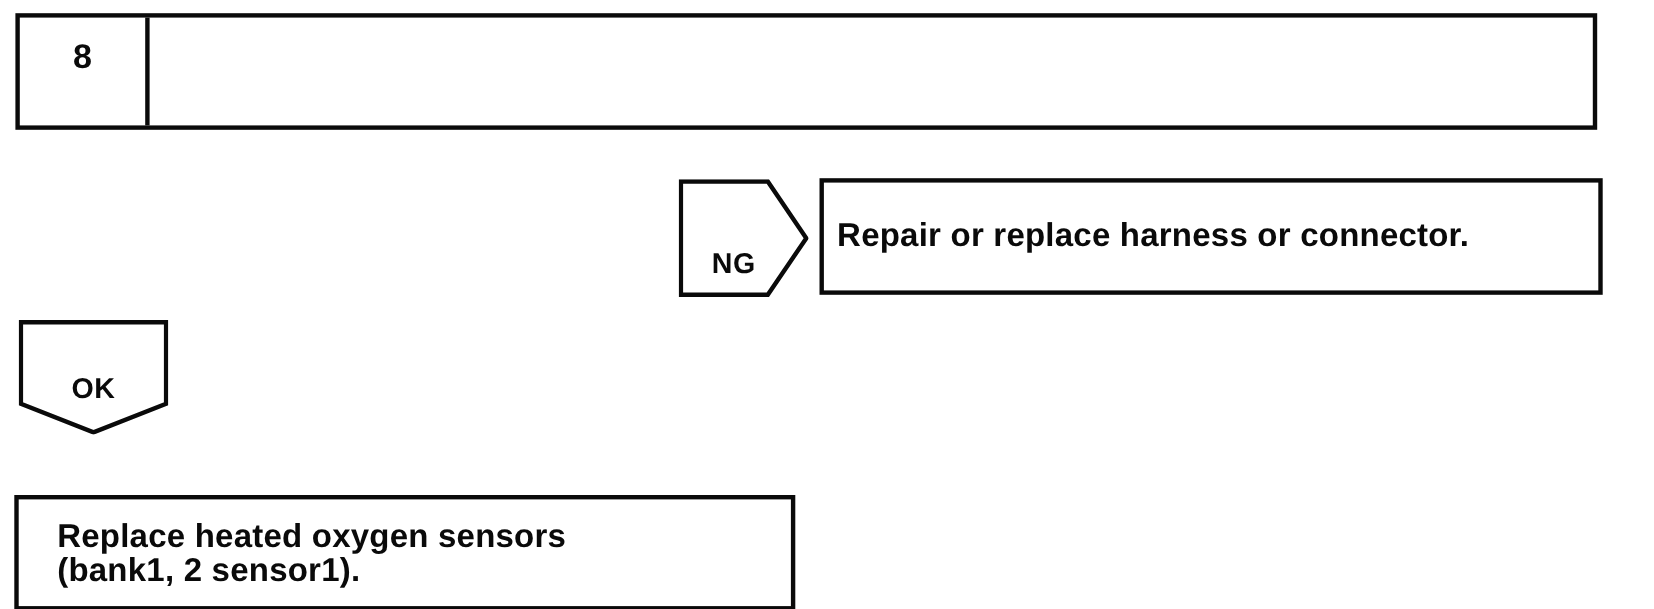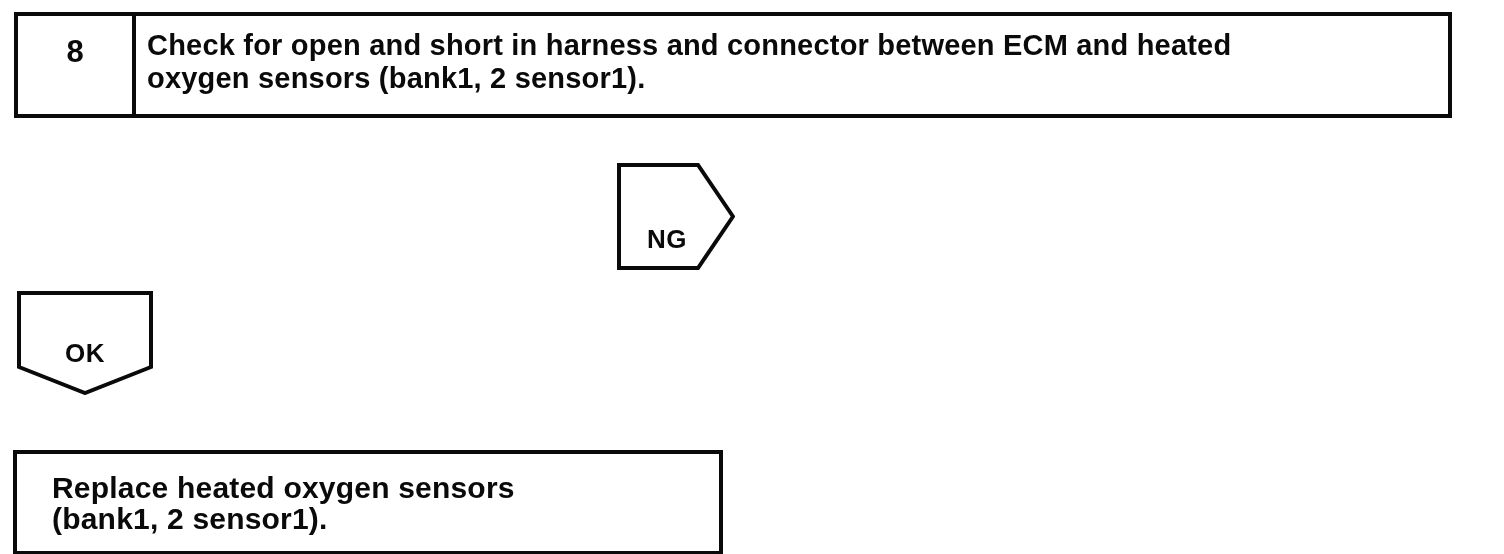--- a/index.html
+++ b/index.html
@@ -99,32 +99,32 @@
     max-width: 520px;
   }
 </style>
 </head>
 <body>
 
 <div class="canvas">
 
   <div class="box step-box">
     <div class="step-num-cell">8</div>
-    <div class="step-text-cell">
-      <span class="txt">Check for open and short in harness and connector between ECM and heated oxygen sensors (bank1, 2 sensor1).</span>
-    </div>
   </div>
 
   <div class="connector ng-connector">
     <svg width="118" height="107" viewBox="0 0 118 107">
       <polygon points="2,2 81,2 116,53.5 81,105 2,105" fill="#ffffff" stroke="#0a0a0a" stroke-width="4" stroke-linejoin="miter"></polygon>
     </svg>
     <div class="shape-label">NG</div>
   </div>
 
+  <div class="box ng-result-box">
+    <span>Repair or replace harness or connector.</span>
+  </div>
 
   <div class="connector ok-connector">
     <svg width="136" height="104" viewBox="0 0 136 104">
       <polygon points="2,2 134,2 134,76 68,102 2,76" fill="#ffffff" stroke="#0a0a0a" stroke-width="4" stroke-linejoin="miter"></polygon>
     </svg>
     <div class="shape-label">OK</div>
   </div>
 
   <div class="box ok-result-box">
     <span class="txt">Replace heated oxygen sensors (bank1, 2 sensor1).</span>

